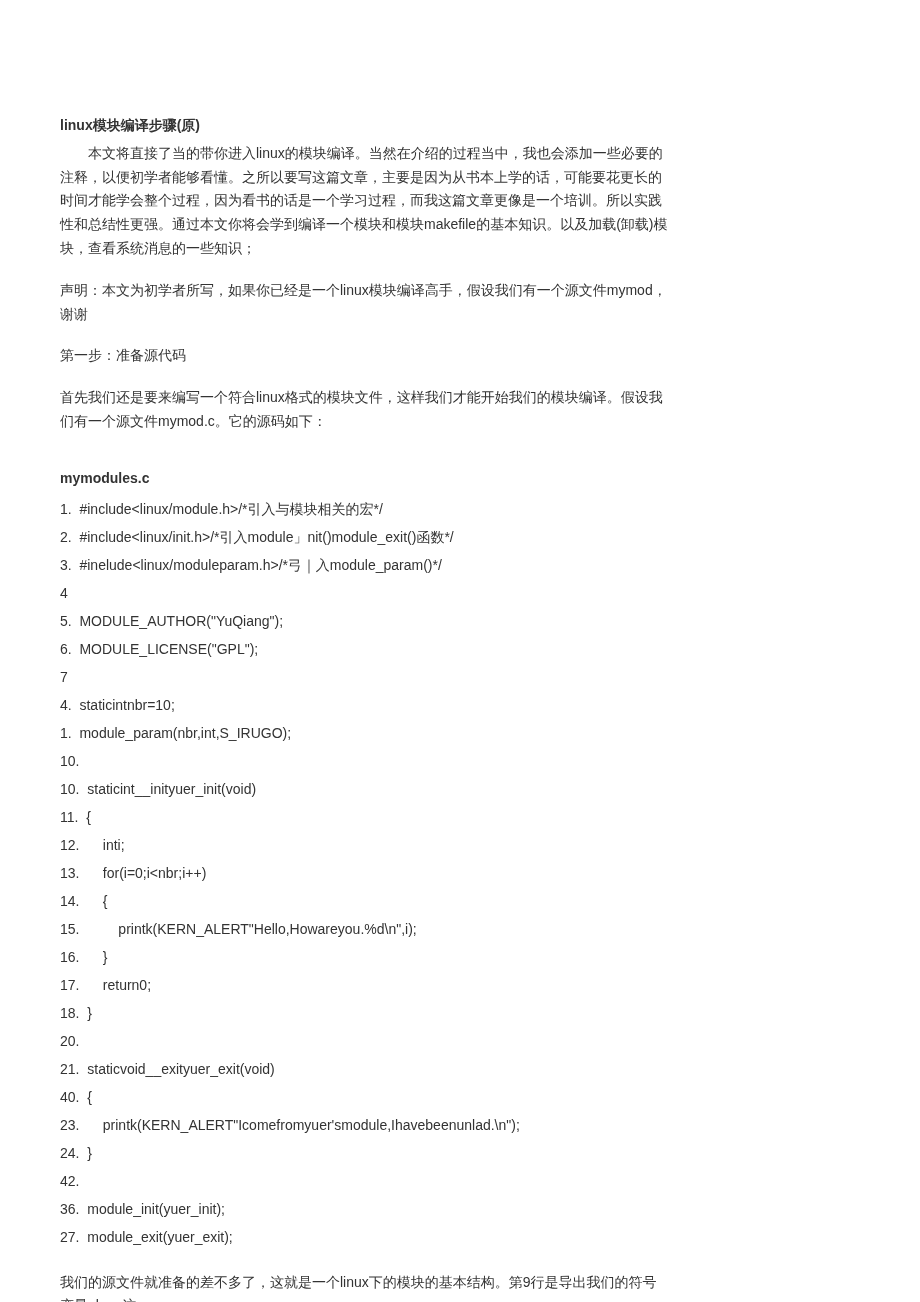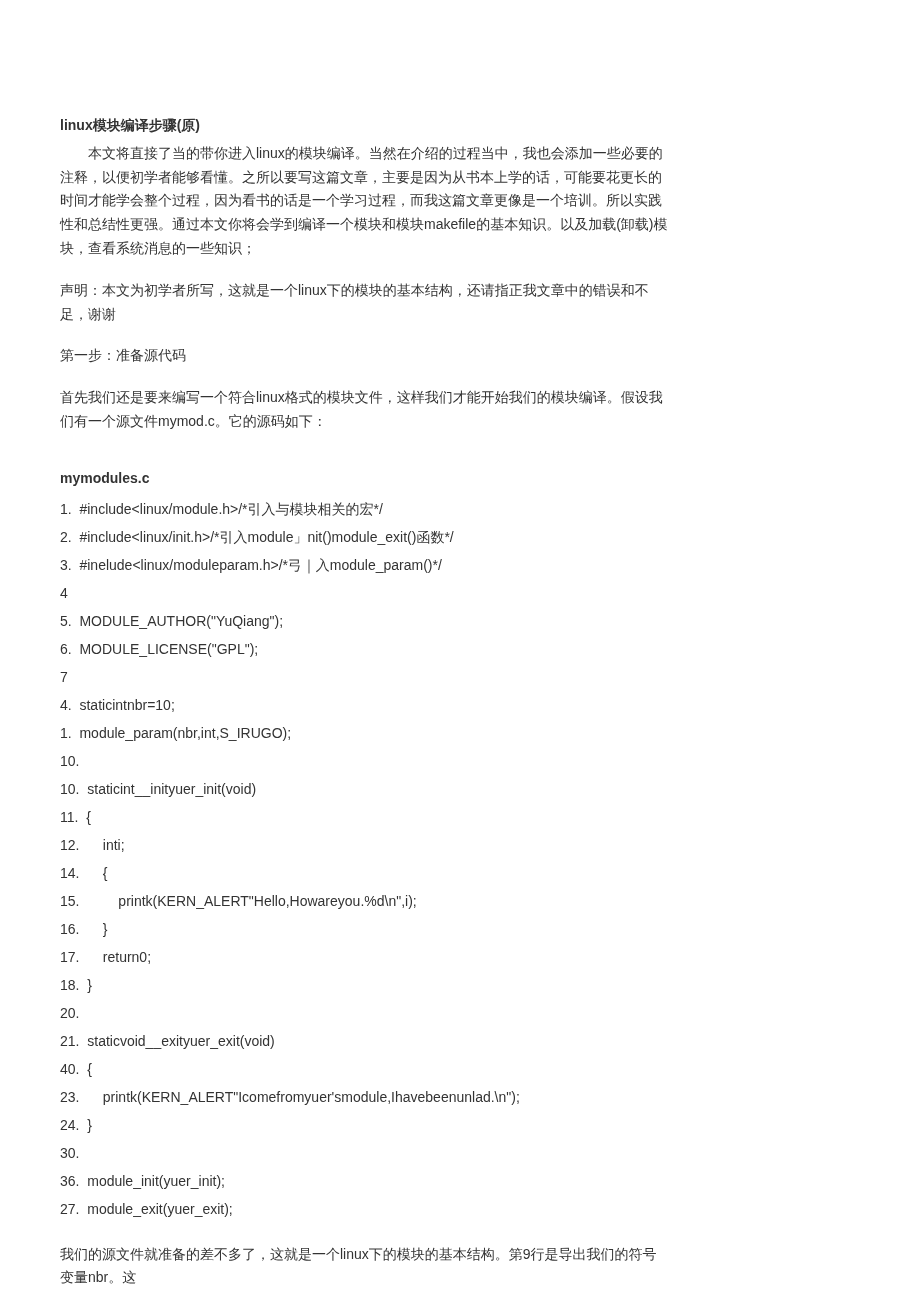--- a/index.html
+++ b/index.html
@@ -42,21 +42,21 @@
 </style>
 </head>
 <body>
 
 <div class="page">
 
   <div class="title">linux模块编译步骤(原)</div>
 
   <div class="para indent">本文将直接了当的带你进入linux的模块编译。当然在介绍的过程当中，我也会添加一些必要的注释，以便初学者能够看懂。之所以要写这篇文章，主要是因为从书本上学的话，可能要花更长的时间才能学会整个过程，因为看书的话是一个学习过程，而我这篇文章更像是一个培训。所以实践性和总结性更强。通过本文你将会学到编译一个模块和模块makefile的基本知识。以及加载(卸载)模块，查看系统消息的一些知识；</div>
 
-  <div class="para">声明：本文为初学者所写，这就是一个linux下的模块的基本结构，还请指正我文章中的错误和不足，谢谢</div>
+  <div class="para">声明：本文为初学者所写，如果你已经是一个linux模块编译高手，假设我们有一个源文件mymod，谢谢</div>
 
   <div class="para">第一步：准备源代码</div>
 
   <div class="para">首先我们还是要来编写一个符合linux格式的模块文件，这样我们才能开始我们的模块编译。假设我们有一个源文件mymod.c。它的源码如下：</div>
 
   <div class="bold">mymodules.c</div>
 
   <div class="code-block" id="code-block">
       <div class="code-line">1.  #include&lt;linux/module.h&gt;/*引入与模块相关的宏*/</div>
       <div class="code-line">2.  #include&lt;linux/init.h&gt;/*引入module」nit()module_exit()函数*/</div>
@@ -64,30 +64,31 @@
       <div class="code-line">4</div>
       <div class="code-line">5.  MODULE_AUTHOR("YuQiang");</div>
       <div class="code-line">6.  MODULE_LICENSE("GPL");</div>
       <div class="code-line">7</div>
       <div class="code-line">4.  staticintnbr=10;</div>
       <div class="code-line">1.  module_param(nbr,int,S_IRUGO);</div>
       <div class="code-line">10.</div>
       <div class="code-line">10.  staticint__inityuer_init(void)</div>
       <div class="code-line">11.  {</div>
       <div class="code-line">12.      inti;</div>
+      <div class="code-line">13.      for(i=0;i&lt;nbr;i++)</div>
       <div class="code-line">14.      {</div>
       <div class="code-line">15.          printk(KERN_ALERT"Hello,Howareyou.%d\n",i);</div>
       <div class="code-line">16.      }</div>
       <div class="code-line">17.      return0;</div>
       <div class="code-line">18.  }</div>
       <div class="code-line">20.</div>
       <div class="code-line">21.  staticvoid__exityuer_exit(void)</div>
       <div class="code-line">40.  {</div>
       <div class="code-line">23.      printk(KERN_ALERT"Icomefromyuer'smodule,Ihavebeenunlad.\n");</div>
       <div class="code-line">24.  }</div>
-      <div class="code-line">30.</div>
+      <div class="code-line">42.</div>
       <div class="code-line">36.  module_init(yuer_init);</div>
       <div class="code-line">27.  module_exit(yuer_exit);</div>
     </div>
 
   <div class="para">我们的源文件就准备的差不多了，这就是一个linux下的模块的基本结构。第9行是导出我们的符号变量nbr。这</div>
 
 </div>
 
 </body></html>

